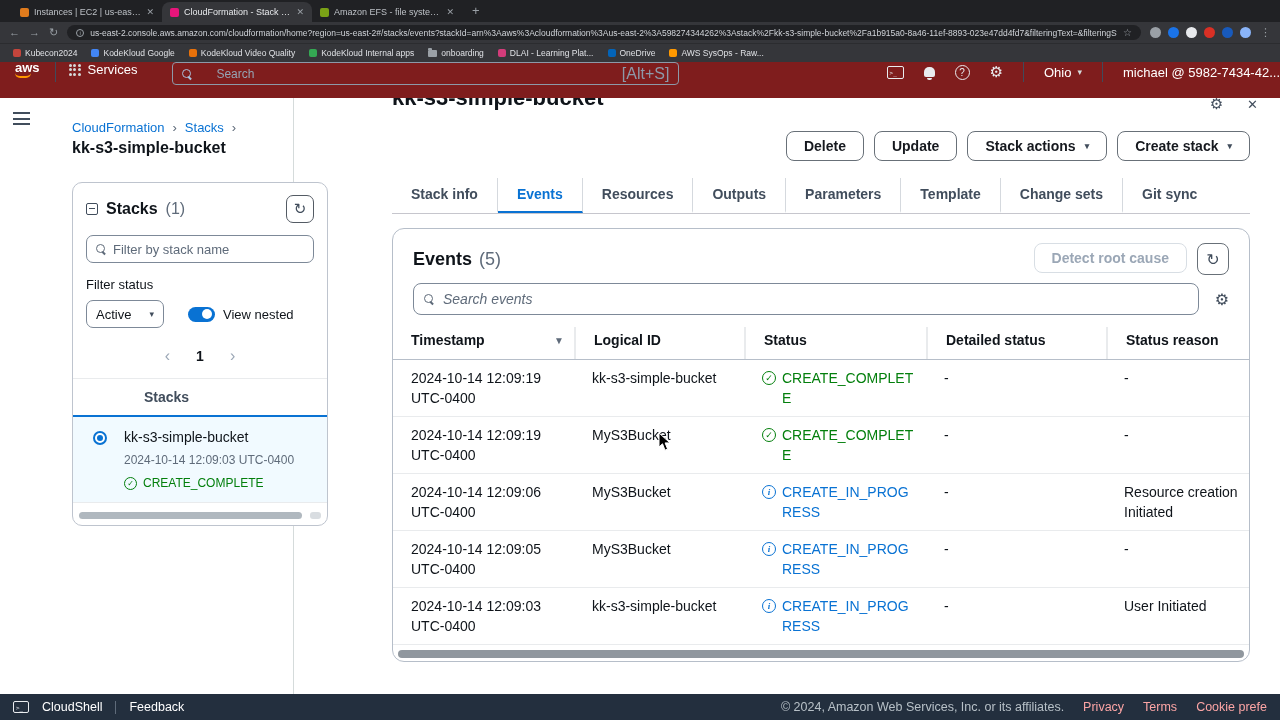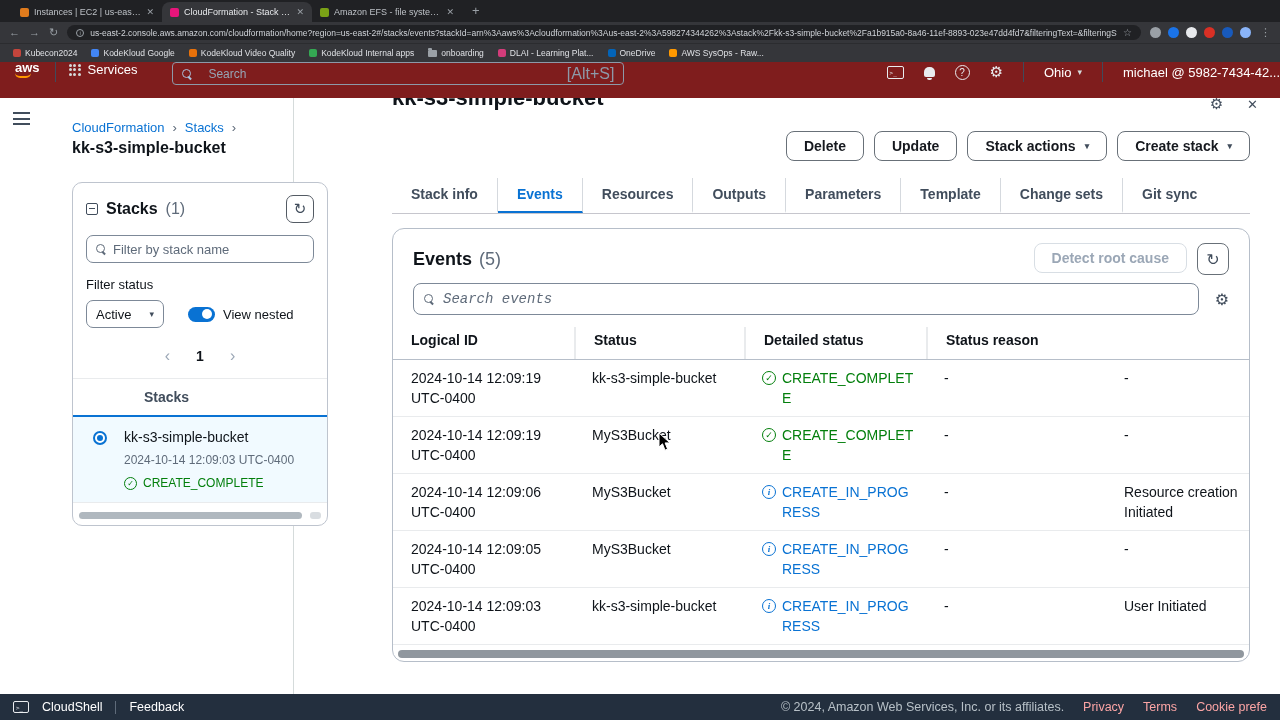--- a/index.html
+++ b/index.html
@@ -34,21 +34,21 @@
   .bkfolder:before{content:"";position:absolute;top:-2px;left:0;width:4px;height:2px;background:#9aa0a6;border-radius:1px 1px 0 0}
 
   
   .awsnav{position:absolute;top:62px;left:0;right:0;height:36px;background:#7f1d1d;display:flex;align-items:flex-start;color:#fff}
   .awslogo{margin:0 15px;font-weight:bold;font-size:13px;line-height:11px;text-align:center}
   .awslogo .smile{display:block;width:16px;height:5px;border-bottom:2px solid #ff9900;border-radius:0 0 8px 8px}
   .vsep{width:1px;height:20px;background:#3f4b5b;flex:none}
   .svcbtn{display:flex;align-items:center;gap:7px;padding:0 13px;font-size:13px}
   .gridic{display:grid;grid-template-columns:repeat(3,3px);gap:1.5px}
   .gridic span{width:3px;height:3px;background:#d5dbdb;border-radius:50%}
-  .hsearch{width:452px;height:23px;margin-left:22px;border:1px solid #8d99a8;border-radius:4px;display:flex;align-items:center;gap:16px;padding:0 9px}
+  .hsearch{width:507px;height:23px;margin-left:22px;border:1px solid #8d99a8;border-radius:4px;display:flex;align-items:center;gap:24px;padding:0 9px}
   .hsearch input{flex:1;background:transparent;border:0;outline:0;color:#e9ecef;font-size:12px;font-family:inherit}
   .hsearch input::placeholder{color:#95a5b5}
   .shortcut{color:#8d99a8;font-size:16px;white-space:nowrap}
   .hright{margin-left:auto;display:flex;align-items:center;gap:20px;min-width:0;overflow:hidden}
   .termic{width:17px;height:13px;border:1px solid #e9ecef;border-radius:2px;color:#e9ecef;font-size:6px;display:flex;align-items:center;padding-left:2px;font-family:"DejaVu Sans Mono",monospace;flex:none}
   .bell{position:relative;width:11px;height:10px;background:#e9ecef;border-radius:5px 5px 2px 2px;flex:none}
   .bell:after{content:"";position:absolute;left:3px;bottom:-3px;width:5px;height:2.5px;background:#e9ecef;border-radius:0 0 3px 3px}
   .qic{width:15px;height:15px;border:1px solid #e9ecef;border-radius:50%;font-size:10px;display:flex;align-items:center;justify-content:center;color:#e9ecef;flex:none}
   .hgear{font-size:15px;color:#e9ecef}
   .hitem{display:flex;align-items:center;gap:6px;font-size:13px;white-space:nowrap}
@@ -115,21 +115,21 @@
   .ctab:not(:last-child){border-right:1px solid #d5d9de}
   .ctab.active{color:#0972d3;border-bottom-color:#0972d3}
   .card{position:absolute;top:130px;left:29px;right:30px;height:434px;border:1px solid #b6bec9;border-radius:12px;background:#fff}
   .chead{display:flex;align-items:center;padding:14px 20px 2px}
   .ctitle{font-size:18px;font-weight:bold;color:#0f141a}
   .ccount{font-size:18px;color:#5f6b7a;margin-left:7px}
   .cbtns{margin-left:auto;display:flex;gap:10px;align-items:flex-start}
   .iconbtn{width:32px;height:32px;border:1px solid #687078;border-radius:8px;background:#fff;color:#414d5c;font-size:16px;display:flex;align-items:center;justify-content:center;cursor:pointer}
   .csearchrow{display:flex;align-items:center;gap:16px;padding:6px 20px 0}
   .csearch{flex:1;display:flex;align-items:center;gap:9px;height:32px;border:1px solid #7d8998;border-radius:8px;padding:0 10px}
-  .csearch input{border:0;outline:0;flex:1;font-size:14px;font-family:Liberation Mono, monospace;min-width:0}
+  .csearch input{border:0;outline:0;flex:1;font-size:14px;font-family:Liberation Sans, sans-serif;min-width:0}
   .csearch input::placeholder{font-style:italic;color:#5f6b7a}
   .cgear{color:#414d5c;font-size:16px;cursor:pointer}
   .tbl{margin-top:12px}
   .thead{display:grid;grid-template-columns:181px 170px 182px 180px 1fr;border-bottom:1px solid #b6bec9}
   .th{font-size:14px;font-weight:bold;color:#0f141a;padding:5px 10px 11px 18px;display:flex;align-items:center}
   .th+.th{border-left:2px solid #e9ebed}
   .th .sort{margin-left:auto;color:#5f6b7a;font-size:10px;cursor:pointer}
   .trow{display:grid;grid-template-columns:181px 170px 182px 180px 1fr;border-bottom:1px solid #e9ebed}
   .td{font-size:14px;color:#0f141a;padding:8px 8px 8px 18px;line-height:20px}
   .td.status{display:flex;gap:6px;align-items:flex-start}
@@ -379,20 +379,24 @@
         <div class="csearch">
           <span class="mag"></span>
           <input placeholder="Search events" style="">
         </div>
         <span class="cgear">⚙</span>
       </div>
 
       <div class="tbl">
         <div class="thead">
           <div class="th">
+            <span>Timestamp</span>
+            <span class="sort">▼</span>
+          </div>
+          <div class="th">
               <span>Logical ID</span>
             </div>
           <div class="th">
               <span>Status</span>
             </div>
           <div class="th">
               <span>Detailed status</span>
             </div>
           <div class="th">
               <span>Status reason</span>

